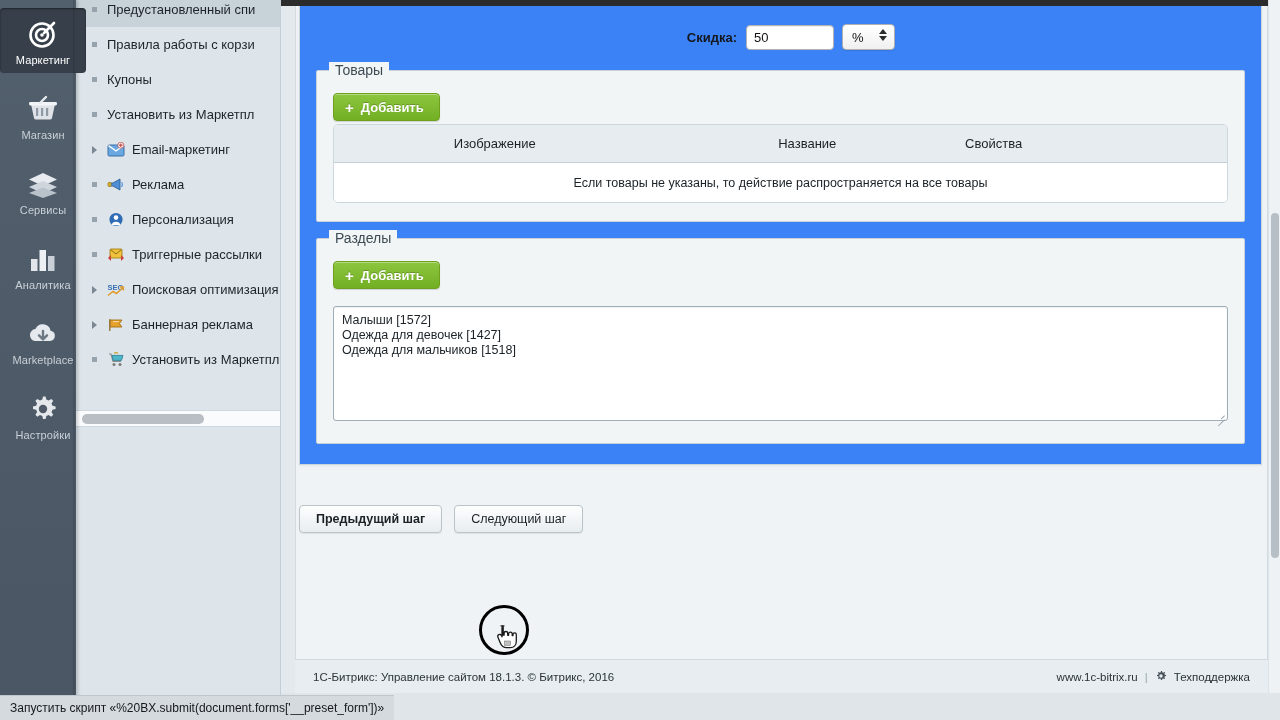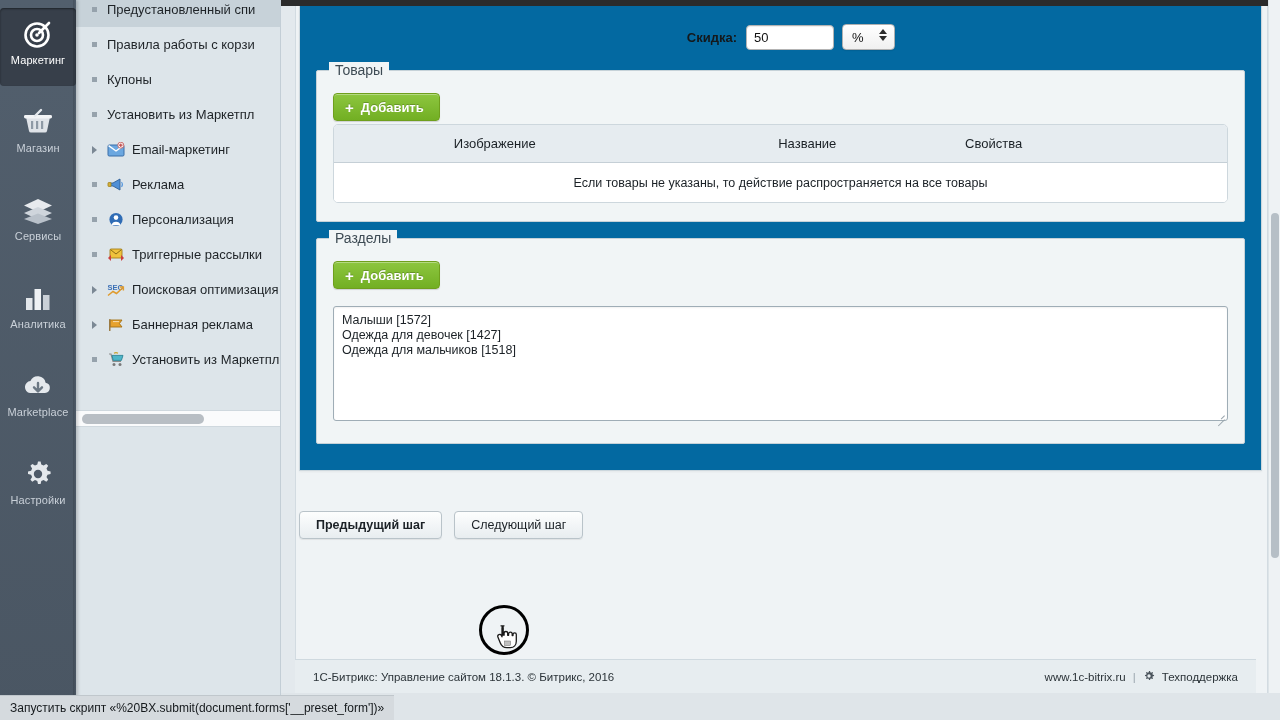--- a/index.html
+++ b/index.html
@@ -29,23 +29,23 @@
     z-index: 5;
     padding-top: 8px;
     box-shadow: 2px 0 3px rgba(0,0,0,0.18);
   }
   .rail::after {
     content:"";
     position:absolute; top:0; right:0; bottom:0; width:3px;
     background: linear-gradient(90deg, rgba(0,0,0,0.14), rgba(0,0,0,0));
   }
   .rail-item {
-    width: 76px;
+    width: 86px;
     margin: 0 auto 10px auto;
-    padding: 9px 0 20px 0;
+    padding: 9px 0 7px 0;
     text-align: center;
     border-radius: 4px;
     cursor: pointer;
     user-select: none;
   }
   .rail-item.active {
     background: #373f4a;
     box-shadow: inset 0 1px 2px rgba(0,0,0,0.45);
   }
   .rail-ico {
@@ -155,25 +155,25 @@
   }
 
   .content-scroll {
     position: absolute;
     top: 6px; left: 0; right: 0; bottom: 0;
     overflow: hidden;
   }
 
   .form-card {
     margin: 0 18px;
-    background: #0369a1;
+    background: #3b82f6;
     border: 1px solid #ccd7dd;
     border-top: none;
     box-shadow: 0 1px 2px rgba(0,0,0,0.05);
-    padding: 14px 16px 26px 16px;
+    padding: 14px 16px 20px 16px;
   }
 
   
   .discount-row {
     display: flex;
     justify-content: flex-end;
     align-items: center;
     padding-right: 350px;
     height: 34px;
   }
@@ -338,21 +338,21 @@
     color: #1b2126;
     cursor: pointer;
     box-shadow: 0 1px 1px rgba(0,0,0,0.07);
     display: inline-flex; align-items: center;
   }
   .btn-step.bold { font-weight: bold; }
 
   
   .footer {
     position: absolute;
-    left: 14px; right: 24px;
+    left: 14px; right: 12px;
     bottom: 27px;
     height: 34px;
     background: #e7edf0;
     border-top: 1px solid #cfd9df;
     display: flex; align-items: center;
     padding: 16px 18px;
     font-size: 11.5px;
     color: #2b3338;
   }
   .footer .right {

